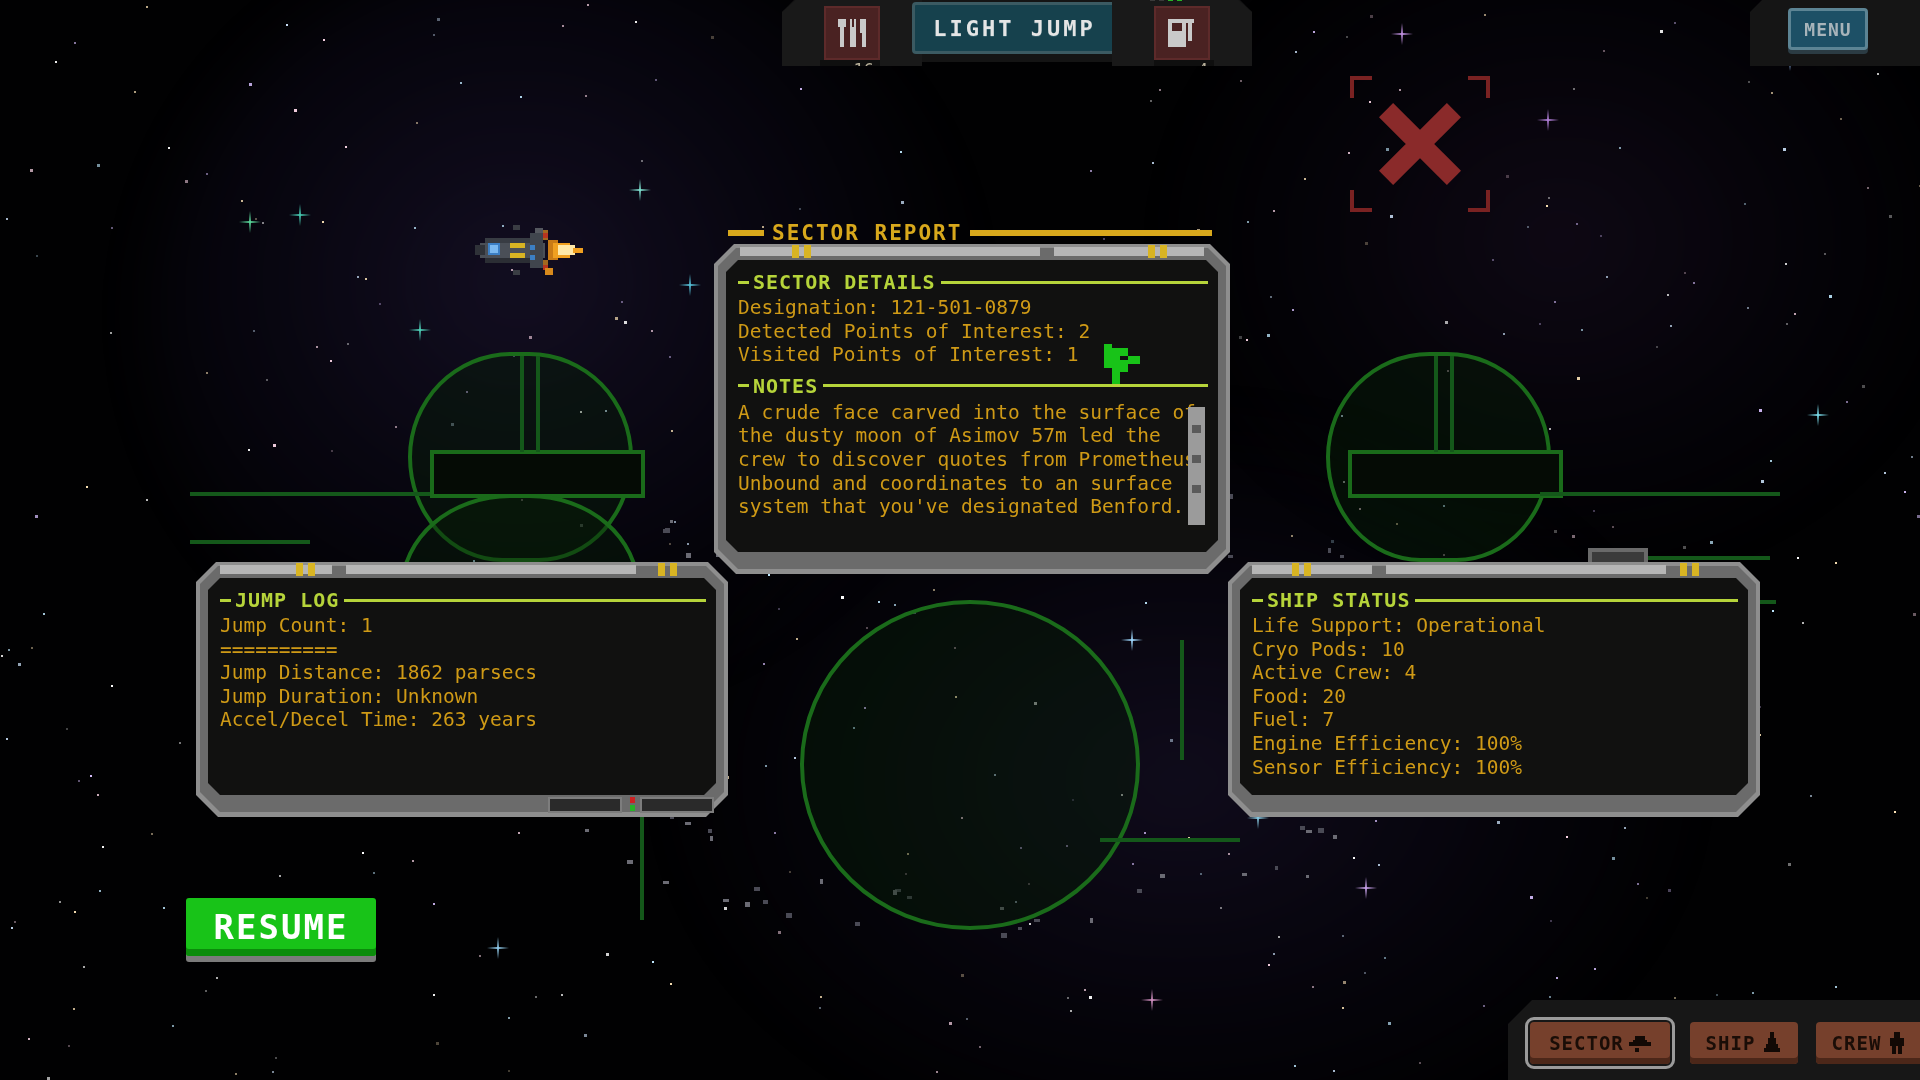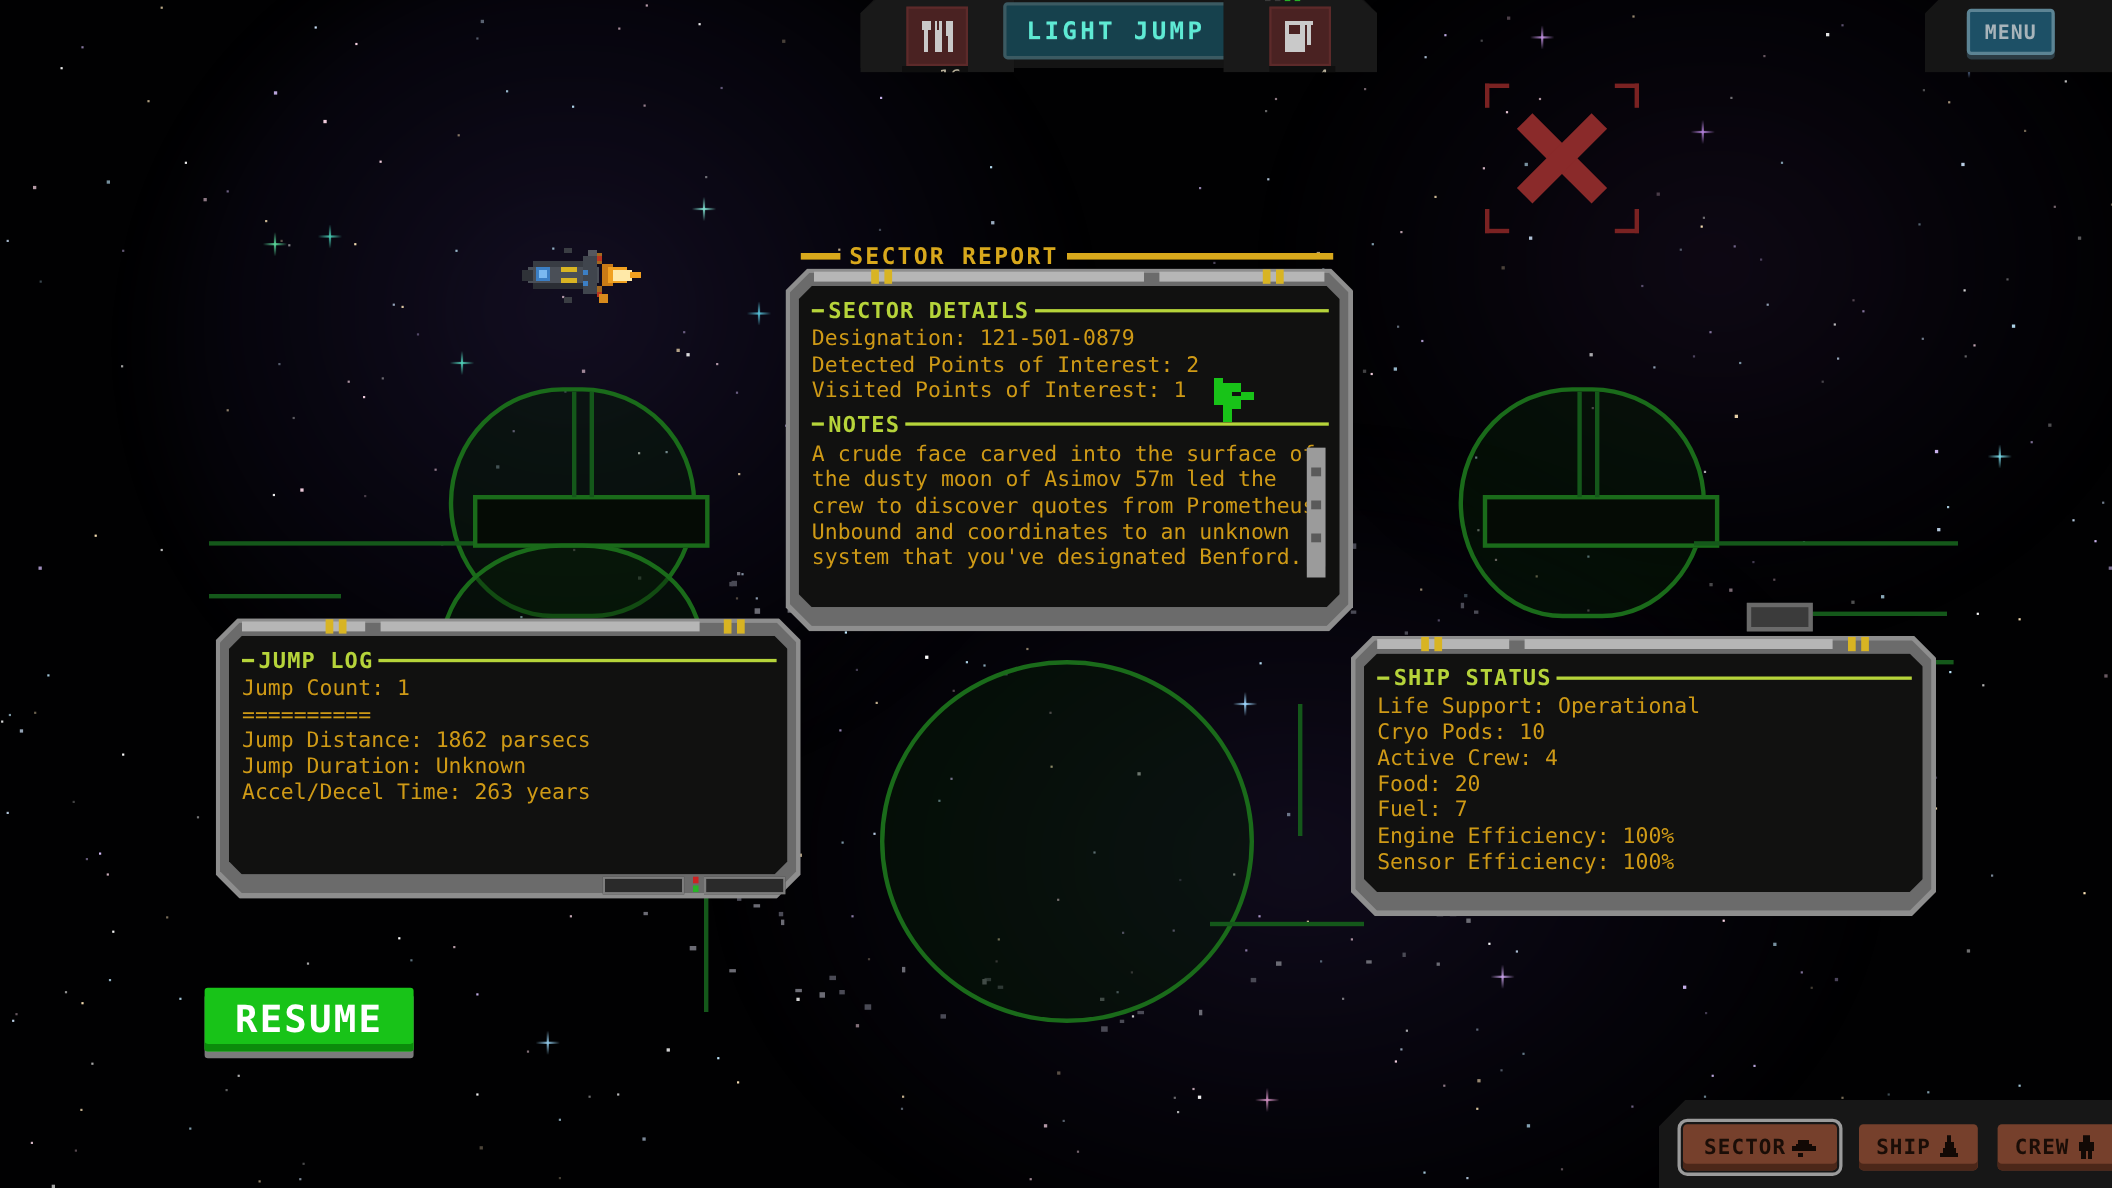--- a/index.html
+++ b/index.html
@@ -70,21 +70,21 @@
   }
   .res-val{
     position:absolute; top:62px; width:60px; height:20px;
     background:#0f0f0f; color:#b8b09a; font-size:17px;
     display:flex; align-items:center; justify-content:flex-end; padding-right:6px;
     font-family:"DejaVu Sans Mono", monospace;
   }
   #jump-btn{
     position:absolute; left:130px; top:8px; width:205px; height:52px;
     background:#16414d; border:3px solid #3b5a62; border-radius:4px;
-    color:#5eead4; font-size:22px; letter-spacing:3px; font-weight:bold;
+    color:#e5e5e5; font-size:22px; letter-spacing:3px; font-weight:bold;
     display:flex; align-items:center; justify-content:center;
     text-shadow: 0 1px 0 rgba(120,170,185,.25);
   }
   #menu-btn{
     position:absolute; left:1788px; top:8px; width:80px; height:42px;
     background:#1d5066; border:3px solid #5c8494; border-radius:4px;
     color:#a8b4ba; font-size:18px; font-weight:bold; letter-spacing:1px;
     display:flex; align-items:center; justify-content:center;
     box-shadow: 0 4px 0 #2b3b43;
   }
@@ -871,21 +871,21 @@
       </div>
       <div class="sec-head" style="margin-top:7px;">
         <span class="sec-dash"></span>
         <span class="sec-title">NOTES</span>
         <span class="sec-rule"></span>
       </div>
       <div style="position:relative; margin-top:3px;">
         <div class="txt">A crude face carved into the surface of</div>
         <div class="txt">the dusty moon of Asimov 57m led the</div>
         <div class="txt">crew to discover quotes from Prometheus</div>
-        <div class="txt">Unbound and coordinates to an unknown</div>
+        <div class="txt">Unbound and coordinates to an surface</div>
         <div class="txt">system that you've designated Benford.</div>
         <div class="scrollbar">
           <div class="scroll-thumb">
             <div class="scroll-grip" style="top:18px;"></div>
             <div class="scroll-grip" style="top:48px;"></div>
             <div class="scroll-grip" style="top:78px;"></div>
           </div>
         </div>
       </div>
     </div>
@@ -925,21 +925,21 @@
       <div>
         <div class="txt">Jump Count: 1</div>
         <div class="txt">==========</div>
         <div class="txt">Jump Distance: 1862 parsecs</div>
         <div class="txt">Jump Duration: Unknown</div>
         <div class="txt">Accel/Decel Time: 263 years</div>
       </div>
     </div>
   </div>
 
-  <div class="panel" id="shipstatus-panel" style="left:1228px; top:562px; width:532px; height:255px;margin-top:16px;">
+  <div class="panel" id="shipstatus-panel" style="left:1228px; top:562px; width:532px; height:255px;">
     <div class="panel-frame"></div>
     <div class="panel-frame-inner"></div>
     <div class="frame-greyline" style="left:24px; width:120px;"></div>
     <div class="frame-greyline" style="left:158px; width:280px;"></div>
     <div class="frame-tick" style="left:64px;"></div>
     <div class="frame-tick" style="left:76px;"></div>
     <div class="frame-tick" style="left:452px;"></div>
     <div class="frame-tick" style="left:464px;"></div>
     <div class="panel-body" style="padding:8px 10px 8px 12px;">
       <div class="sec-head">

